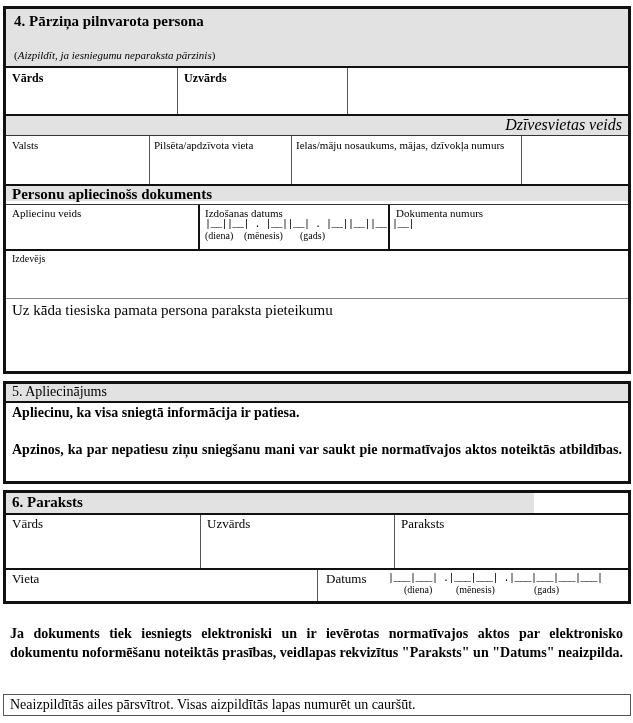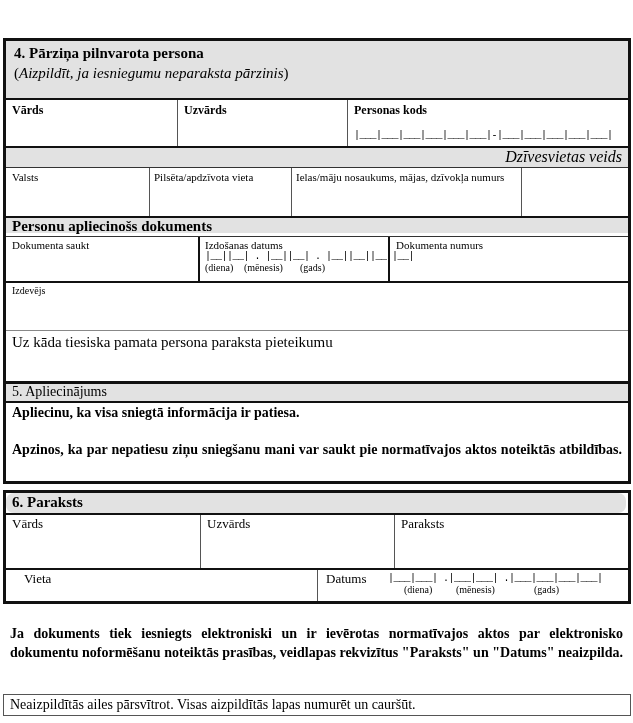--- a/index.html
+++ b/index.html
@@ -15,42 +15,38 @@
   .lbl-b { position: absolute; font-size: 12px; font-weight: bold; line-height: 14px; white-space: nowrap; }
   .lbl-m { position: absolute; font-size: 13px; line-height: 14px; white-space: nowrap; }
   .combs { position: absolute; font-family: "Liberation Mono", monospace; font-size: 10px; white-space: nowrap; letter-spacing: -0.5px; }
   .sub { position: absolute; font-size: 10px; white-space: nowrap; }
   .para { position: absolute; font-size: 14px; font-weight: bold; line-height: 19px; text-align: justify; }
   .para:after { content: ""; display: inline-block; width: 100%; }
 </style>
 </head>
 <body>
 
-<div class="box" style="left:3px; top:6px; width:628px; height:368px;margin-top:32px;">
+<div class="box" style="left:3px; top:6px; width:628px; height:368px;">
 
   <div class="abs gray" style="left:0; top:0; width:622px; height:57px;">
     <div class="abs" style="left:8px; top:4px; font-size:15px; font-weight:bold;">4. Pārziņa pilnvarota persona</div>
-    <div class="abs" style="left:8px; top:24px; font-size:15px;">
+    <div class="abs" style="left:8px; top:40px; font-size:11px;">
       <span>(</span><i>Aizpildīt, ja iesniegumu neparaksta pārzinis</i><span>)</span>
     </div>
   </div>
   <div class="hl2" style="left:0; top:57px; width:622px;"></div>
 
   <div class="abs" style="left:0; top:59px; width:170px; height:46px;">
     <div class="lbl-b" style="left:6px; top:3px;">Vārds</div>
   </div>
   <div class="vl" style="left:171px; top:59px; height:46px;"></div>
   <div class="abs" style="left:172px; top:59px; width:168px; height:46px;">
     <div class="lbl-b" style="left:6px; top:3px;">Uzvārds</div>
   </div>
   <div class="vl" style="left:341px; top:59px; height:46px;"></div>
-  <div class="abs" style="left:342px; top:59px; width:280px; height:46px;">
-    <div class="lbl-b" style="left:6px; top:3px;">Personas kods</div>
-    <div class="combs" style="left:6px; top:30px;">|___|___|___|___|___|___|-|___|___|___|___|___|</div>
-  </div>
   <div class="hl2" style="left:0; top:105px; width:622px;"></div>
 
   <div class="abs gray" style="left:0; top:107px; width:622px; height:19px;">
     <div class="abs" style="right:6px; top:0px; font-size:16px; font-style:italic;">Dzīvesvietas veids</div>
   </div>
   <div class="hl" style="left:0; top:126px; width:622px;"></div>
 
   <div class="abs" style="left:0; top:127px; width:143px; height:47px;">
     <div class="lbl" style="left:6px; top:3px;">Valsts</div>
   </div>
@@ -64,21 +60,21 @@
   </div>
   <div class="vl" style="left:515px; top:127px; height:48px;"></div>
   <div class="hl2" style="left:0; top:175px; width:622px;"></div>
 
   <div class="abs gray" style="left:0; top:177px; width:622px; height:15px;">
     <div class="abs" style="left:6px; top:0px; font-size:15px; font-weight:bold;">Personu apliecinošs dokuments</div>
   </div>
   <div class="hl" style="left:0; top:195px; width:622px;"></div>
 
   <div class="abs" style="left:0; top:196px; width:192px; height:44px;">
-    <div class="lbl" style="left:6px; top:2px;">Dokumenta saukt</div>
+    <div class="lbl" style="left:6px; top:2px;">Apliecinu veids</div>
   </div>
   <div class="vl" style="left:192px; top:196px; height:45px; border-left:2px solid #111;"></div>
   <div class="abs" style="left:194px; top:196px; width:188px; height:44px;">
     <div class="lbl" style="left:5px; top:2px;">Izdošanas datums</div>
     <div class="combs" style="left:5px; top:14px;">|__||__| . |__||__| . |__||__||__||__|</div>
     <div class="sub" style="left:5px; top:25px;">(diena)</div>
     <div class="sub" style="left:44px; top:25px;">(mēnesis)</div>
     <div class="sub" style="left:100px; top:25px;">(gads)</div>
   </div>
   <div class="vl" style="left:382px; top:196px; height:45px; border-left:2px solid #111;"></div>
@@ -100,39 +96,39 @@
 <div class="box" style="left:3px; top:381px; width:628px; height:103px;">
   <div class="abs gray" style="left:0; top:0; width:622px; height:17px;">
     <div class="abs" style="left:6px; top:0px; font-size:14px; font-weight:normal;">5. Apliecinājums</div>
   </div>
   <div class="hl2" style="left:0; top:17px; width:622px;"></div>
   <div class="abs" style="left:6px; top:21px; font-size:14px; font-weight:bold; white-space:nowrap;">Apliecinu, ka visa sniegtā informācija ir patiesa.</div>
   <div class="para" style="left:6px; top:56px; width:610px;">Apzinos, ka par nepatiesu ziņu sniegšanu mani var saukt pie normatīvajos aktos noteiktās atbildības.</div>
 </div>
 
 <div class="box" style="left:3px; top:490px; width:628px; height:114px;">
-  <div class="abs gray" style="left:0; top:0; width:620px; height:20px;border-radius:8px;">
+  <div class="abs gray" style="left:0; top:0; width:528px; height:20px;">
     <div class="abs" style="left:6px; top:1px; font-size:15px; font-weight:bold;">6. Paraksts</div>
   </div>
   <div class="hl2" style="left:0; top:20px; width:622px;"></div>
 
   <div class="abs" style="left:0; top:22px; width:193px; height:52px;">
     <div class="lbl-m" style="left:6px; top:2px;">Vārds</div>
   </div>
   <div class="vl" style="left:194px; top:22px; height:53px;"></div>
   <div class="abs" style="left:195px; top:22px; width:192px; height:52px;">
     <div class="lbl-m" style="left:6px; top:2px;">Uzvārds</div>
   </div>
   <div class="vl" style="left:388px; top:22px; height:53px;"></div>
   <div class="abs" style="left:389px; top:22px; width:233px; height:52px;">
     <div class="lbl-m" style="left:6px; top:2px;">Paraksts</div>
   </div>
   <div class="hl2" style="left:0; top:75px; width:622px;"></div>
 
-  <div class="abs" style="left:12px; top:77px; width:352px; height:31px;text-decoration:underline;">
+  <div class="abs" style="left:0; top:77px; width:352px; height:31px;text-decoration:underline;">
     <div class="lbl-m" style="left:6px; top:2px;">Vieta</div>
   </div>
   <div class="vl" style="left:311px; top:77px; height:31px;"></div>
   <div class="abs" style="left:312px; top:77px; width:310px; height:31px;">
     <div class="lbl-m" style="left:8px; top:2px;">Datums</div>
     <div class="combs" style="left:70px; top:3px;">|___|___| .|___|___| .|___|___|___|___|</div>
     <div class="sub" style="left:86px; top:14px;">(diena)</div>
     <div class="sub" style="left:138px; top:14px;">(mēnesis)</div>
     <div class="sub" style="left:216px; top:14px;">(gads)</div>
   </div>

